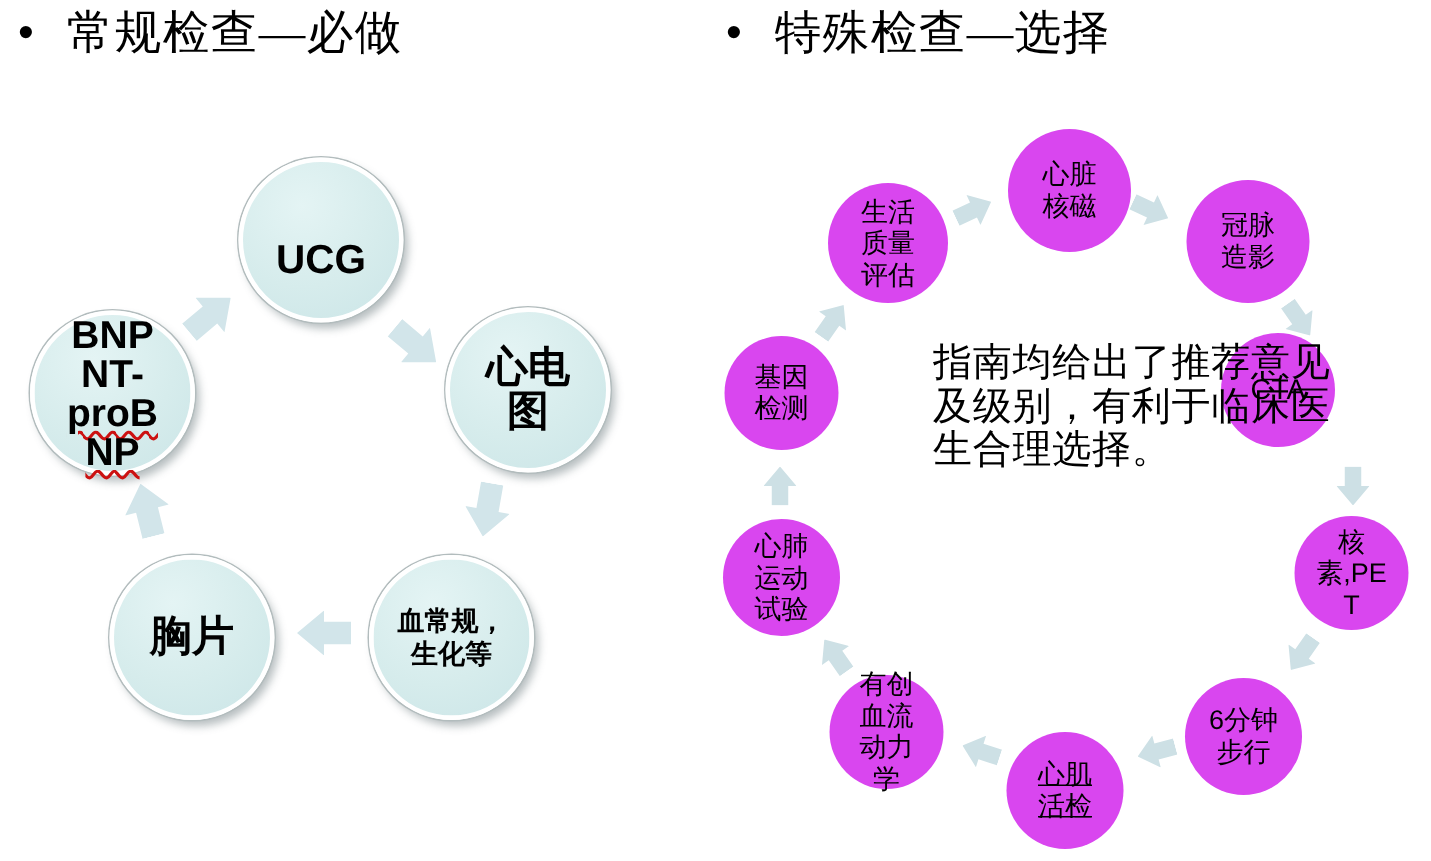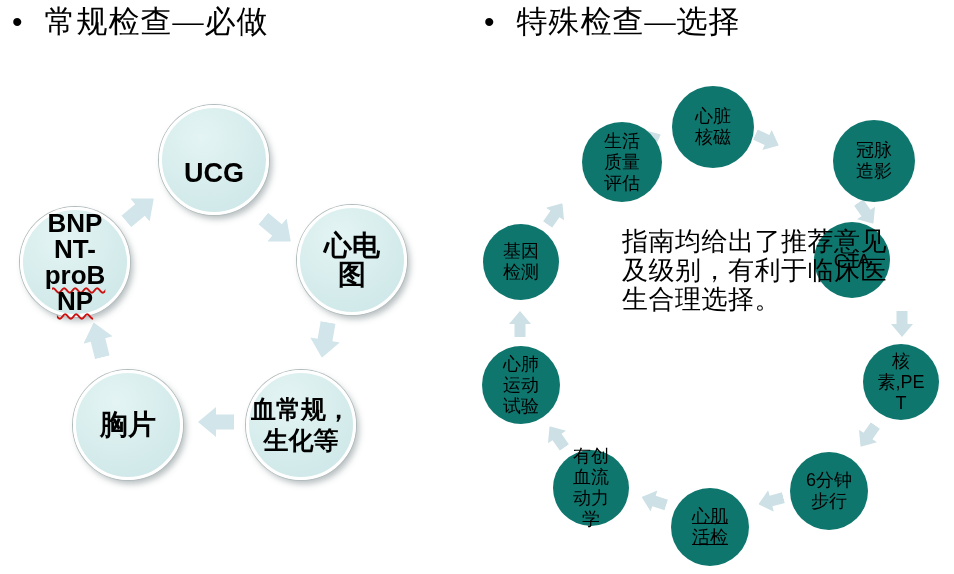--- a/index.html
+++ b/index.html
@@ -18,30 +18,30 @@
   
   .lc{
     position:absolute;width:110px;height:110px;border-radius:50%;box-sizing:border-box;
     background:radial-gradient(circle at 38% 28%, #e4f4f4 0%, #d6ecec 55%, #cbe5e7 100%);
     border:3px solid #ffffff;
     box-shadow:0 0 0 1px #b2bcbd, 3px 4px 6px rgba(95,110,115,.45);
     display:flex;align-items:center;justify-content:center;text-align:center;
   }
   .lc .lbl{white-space:pre-line;font-weight:700;line-height:1.05;}
   .lbl-serif{font-family:"Liberation Serif","DejaVu Serif",serif;font-size:28px;}
-  .lbl-serif.small{font-size:25px;line-height:1.25;}
+  .lbl-serif.small{font-size:18px;line-height:1.25;}
   .lbl-sans{font-family:"Liberation Sans","DejaVu Sans",sans-serif;font-size:27px;line-height:1.0;margin-top:27px;}
   .bnp-lines span{display:block;font-family:"Liberation Sans","DejaVu Sans",sans-serif;
     font-weight:700;font-size:26px;line-height:26px;}
   .sq{text-decoration-line:underline;text-decoration-style:wavy;
       text-decoration-color:#cc1111;text-decoration-thickness:2px;text-underline-offset:3px;}
 
   
   .rc{
-    position:absolute;border-radius:50%;background:#0f766e;
+    position:absolute;border-radius:50%;background:#d946ef;
     display:flex;align-items:center;justify-content:center;text-align:center;
   }
   .rc .lbl{white-space:pre-line;font-size:18px;line-height:21px;
     font-family:"Liberation Sans","DejaVu Sans",sans-serif;font-weight:400;}
   .rc .lbl.big-latin{font-size:19px;}
 
   
   .arw{
     position:absolute;
     clip-path:polygon(0% 25%,50% 25%,50% 0%,100% 50%,50% 100%,50% 75%,0% 75%);
@@ -111,21 +111,21 @@
     <div class="arw r" style="left:758px;top:490px;transform:rotate(165deg);"></div>
     <div class="arw r" style="left:641px;top:490px;transform:rotate(198deg);"></div>
     <div class="arw r" style="left:544px;top:426px;transform:rotate(235deg);"></div>
     <div class="arw r" style="left:507px;top:313px;transform:rotate(270deg);"></div>
     <div class="arw r" style="left:542px;top:203px;transform:rotate(-55deg);"></div>
 
     <div class="rc" style="left:672px;top:86px;width:82px;height:82px;">
       <span class="lbl">心脏
 核磁</span>
     </div>
-    <div class="rc" style="left:833px;top:120px;width:82px;height:82px;justify-content:center;">
+    <div class="rc" style="left:791px;top:120px;width:82px;height:82px;justify-content:center;">
       <span class="lbl">冠脉
 造影</span>
     </div>
     <div class="rc" style="left:814px;top:222px;width:76px;height:76px;">
       <span class="lbl big-latin">CTA</span>
     </div>
     <div class="rc" style="left:863px;top:344px;width:76px;height:76px;">
       <span class="lbl">核
 素,PE
 T</span>
@@ -146,21 +146,21 @@
     </div>
     <div class="rc" style="left:482px;top:346px;width:78px;height:78px;">
       <span class="lbl">心肺
 运动
 试验</span>
     </div>
     <div class="rc" style="left:483px;top:224px;width:76px;height:76px;">
       <span class="lbl">基因
 检测</span>
     </div>
-    <div class="rc" style="left:582px;top:122px;width:80px;height:80px;text-align:center;">
+    <div class="rc" style="left:552px;top:122px;width:80px;height:80px;text-align:center;">
       <span class="lbl">生活
 质量
 评估</span>
     </div>
 
     <div id="center-text">指南均给出了推荐意见
 及级别，有利于临床医
 生合理选择。</div>
   </div>
 

